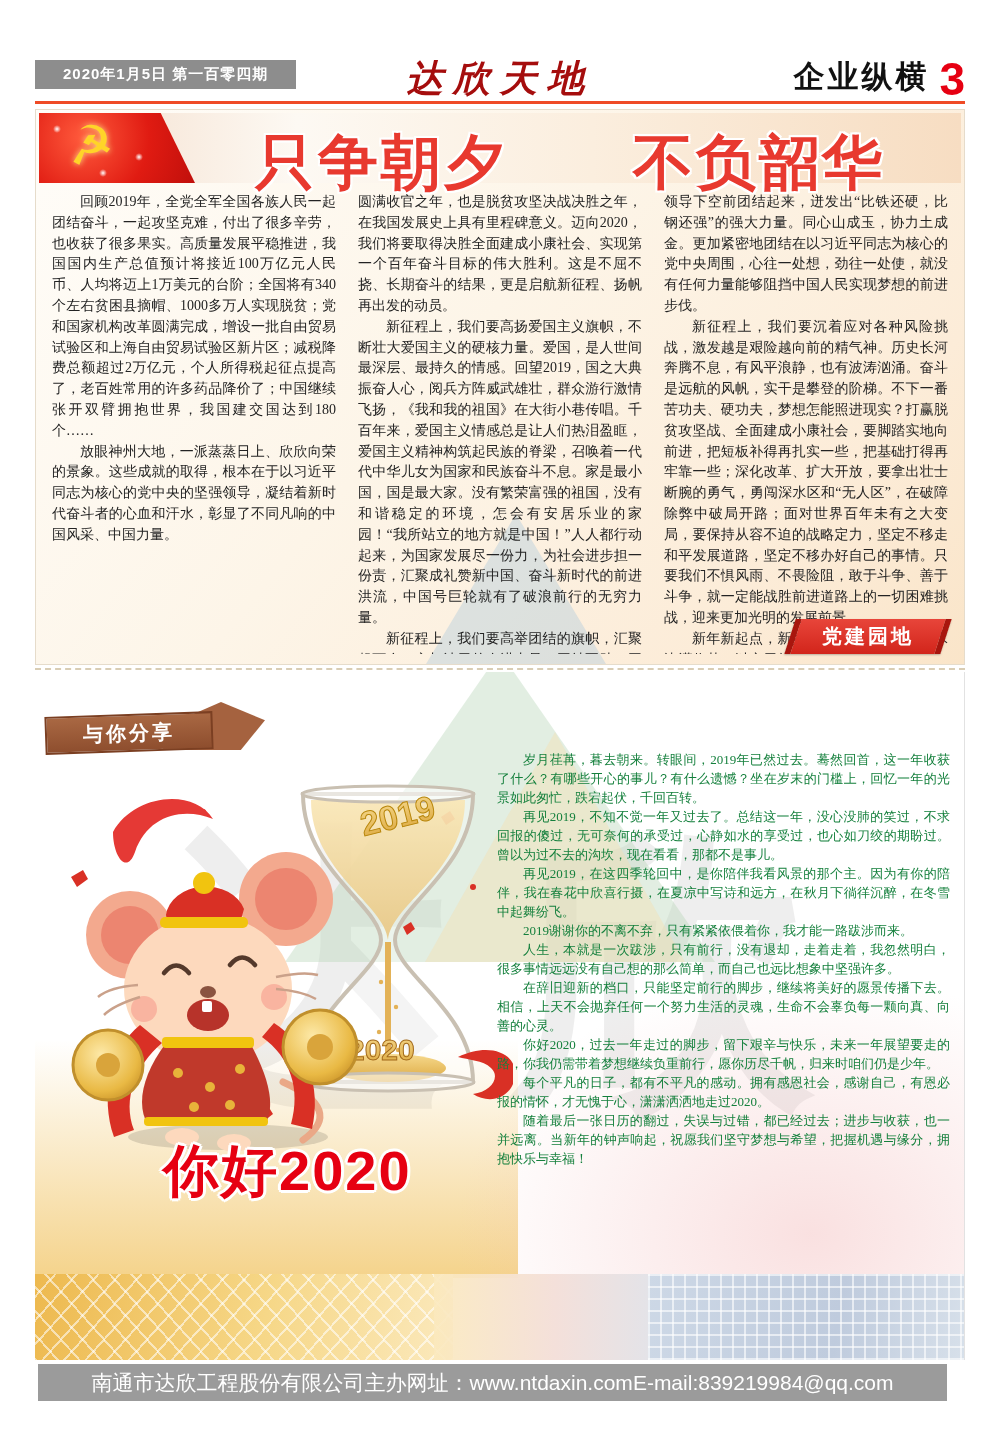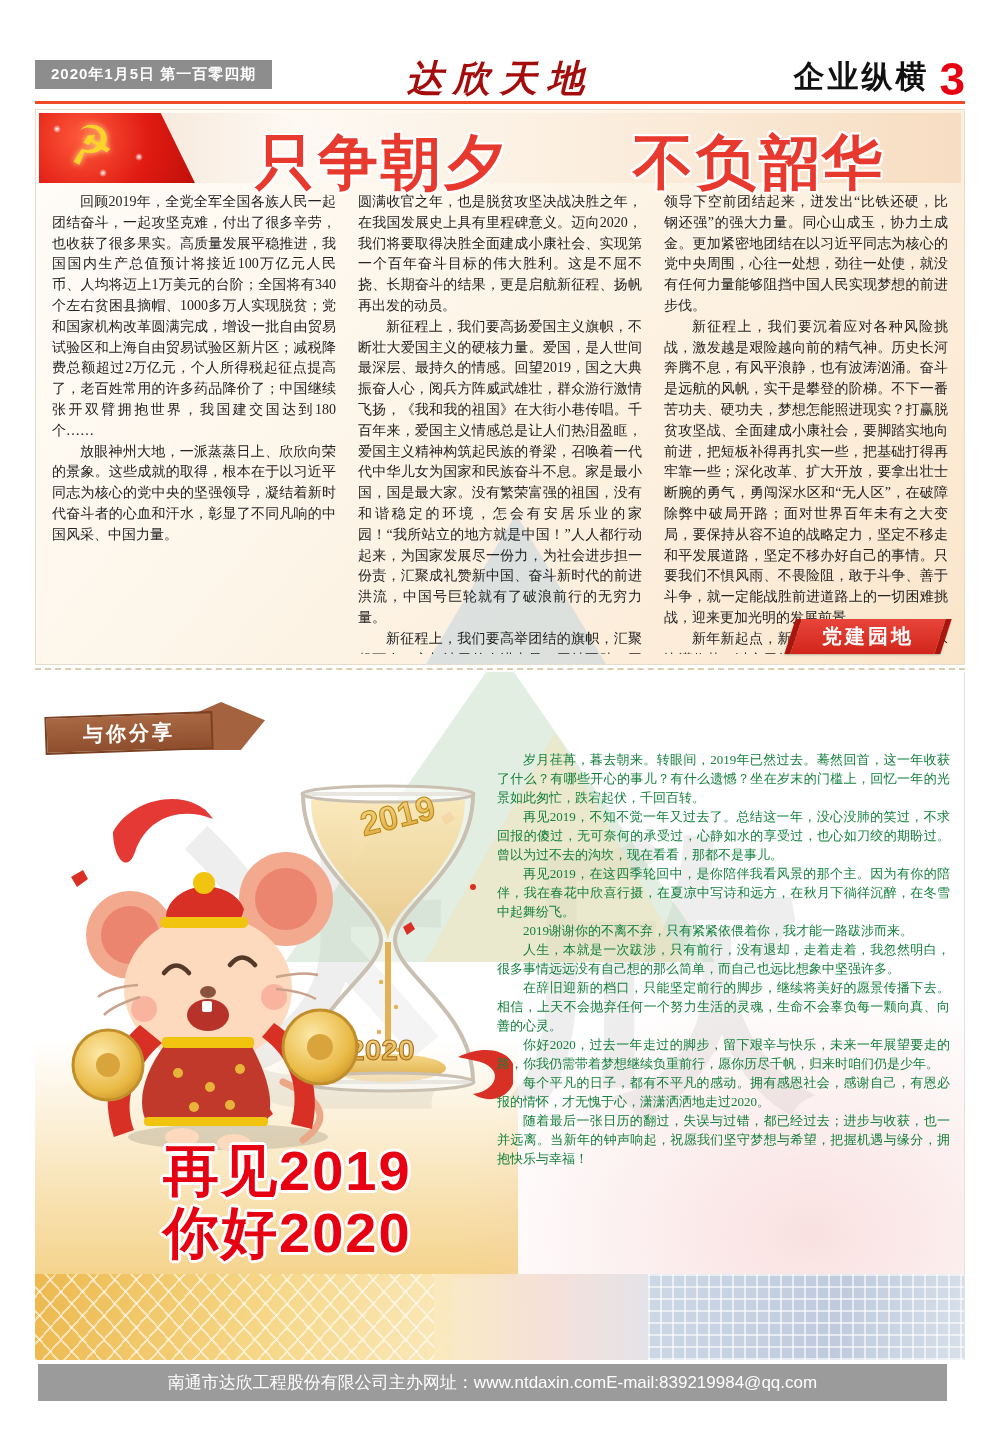--- a/index.html
+++ b/index.html
@@ -2,21 +2,21 @@
 <html><head>
 <meta charset="utf-8">
 <style>
   * { margin:0; padding:0; box-sizing:border-box; }
   body { background:#ffffff; font-family:"Liberation Sans", sans-serif; }
   .page { position:relative; width:995px; height:1437px; margin:0 auto; background:#fff; overflow:hidden; }
 
   
   .masthead-row { position:absolute; left:35px; right:30px; top:54px; height:46px; }
   .issue-box { position:absolute; left:0; top:6px; background:#8d8d8d; color:#fff;
-               font-size:15px; font-weight:bold; padding:5px 16px; letter-spacing:1px; }
+               font-size:15px; font-weight:bold; padding:5px 28px; letter-spacing:1px; }
   .masthead { position:absolute; left:0; right:0; top:0; text-align:center;
               font-family:Liberation Sans, sans-serif; font-style:italic; font-weight:bold;
               font-size:37px; color:#a50d0d; letter-spacing:10px; }
   .section-info { position:absolute; right:0; top:2px; display:flex; align-items:flex-end; gap:10px; }
   .section-name { font-family:"Liberation Serif", serif; font-weight:bold; font-size:31px;
                   color:#111; letter-spacing:3px;margin-left:12px; }
   .page-num { color:#e60012; font-size:46px; font-weight:bold; line-height:38px; }
   .header-rule { position:absolute; left:35px; right:30px; top:101px; height:3px; background:#ef4b26; }
 
   
@@ -96,21 +96,21 @@
       background:linear-gradient(90deg, rgba(251,233,189,.9), #f4e0da 50%, #dfe4ec); }
   .strip-blue { position:absolute; right:0; top:0; width:34%; height:100%;
       background:
         repeating-linear-gradient(0deg, rgba(255,255,255,.6) 0 2px, rgba(255,255,255,0) 2px 12px),
         repeating-linear-gradient(90deg, rgba(255,255,255,.6) 0 2px, rgba(255,255,255,0) 2px 12px),
         linear-gradient(100deg,#cdd8e6 0%,#bfcbdd 60%,#d7e0ea 100%); }
 
   
   .footer-bar { position:absolute; left:38px; right:48px; top:1364px; height:37px;
                 background:#9b9b9b; color:#fff; display:flex; align-items:center;
-                justify-content:center; font-size:17px; }
+                justify-content:center; font-size:21px; }
 </style>
 </head>
 <body>
 
 <div class="page">
 
   <div class="masthead-row">
     <div class="issue-box">2020年1月5日  第一百零四期</div>
     <div class="masthead">达欣天地</div>
     <div class="section-info">
@@ -249,21 +249,20 @@
         <circle cx="30" cy="228" r="35" fill="url(#goldRad)" stroke="#c08f2c" stroke-width="3"></circle>
         <circle cx="30" cy="228" r="12" fill="#d9a43b"></circle>
         <circle cx="242" cy="210" r="37" fill="url(#goldRad)" stroke="#c08f2c" stroke-width="3"></circle>
         <circle cx="242" cy="210" r="13" fill="#d9a43b"></circle>
         <ellipse cx="104" cy="300" rx="17" ry="9" fill="#fdd9bd"></ellipse>
         <ellipse cx="156" cy="306" rx="17" ry="9" fill="#fdd9bd"></ellipse>
       </g>
     </svg>
 
     <div class="headline">
-      <div>再见2019</div>
       <div>你好2020</div>
     </div>
 
     <div class="share-text">
       <p>岁月荏苒，暮去朝来。转眼间，2019年已然过去。蓦然回首，这一年收获了什么？有哪些开心的事儿？有什么遗憾？坐在岁末的门槛上，回忆一年的光景如此匆忙，跌宕起伏，千回百转。</p>
       <p>再见2019，不知不觉一年又过去了。总结这一年，没心没肺的笑过，不求回报的傻过，无可奈何的承受过，心静如水的享受过，也心如刀绞的期盼过。曾以为过不去的沟坎，现在看看，那都不是事儿。</p>
       <p>再见2019，在这四季轮回中，是你陪伴我看风景的那个主。因为有你的陪伴，我在春花中欣喜行摄，在夏凉中写诗和远方，在秋月下徜徉沉醉，在冬雪中起舞纷飞。</p>
       <p>2019谢谢你的不离不弃，只有紧紧依偎着你，我才能一路跋涉而来。</p>
       <p>人生，本就是一次跋涉，只有前行，没有退却，走着走着，我忽然明白，很多事情远远没有自己想的那么简单，而自己也远比想象中坚强许多。</p>
       <p>在辞旧迎新的档口，只能坚定前行的脚步，继续将美好的愿景传播下去。相信，上天不会抛弃任何一个努力生活的灵魂，生命不会辜负每一颗向真、向善的心灵。</p>

